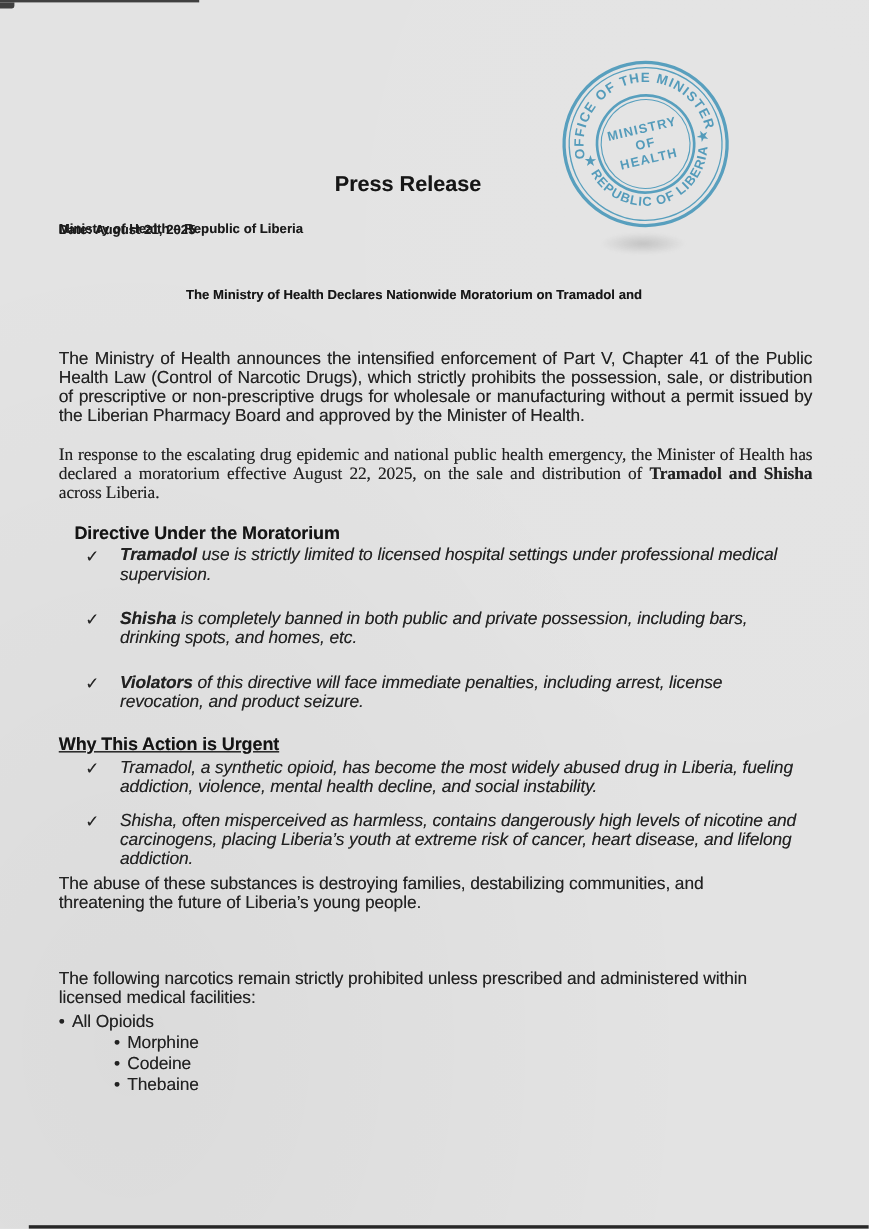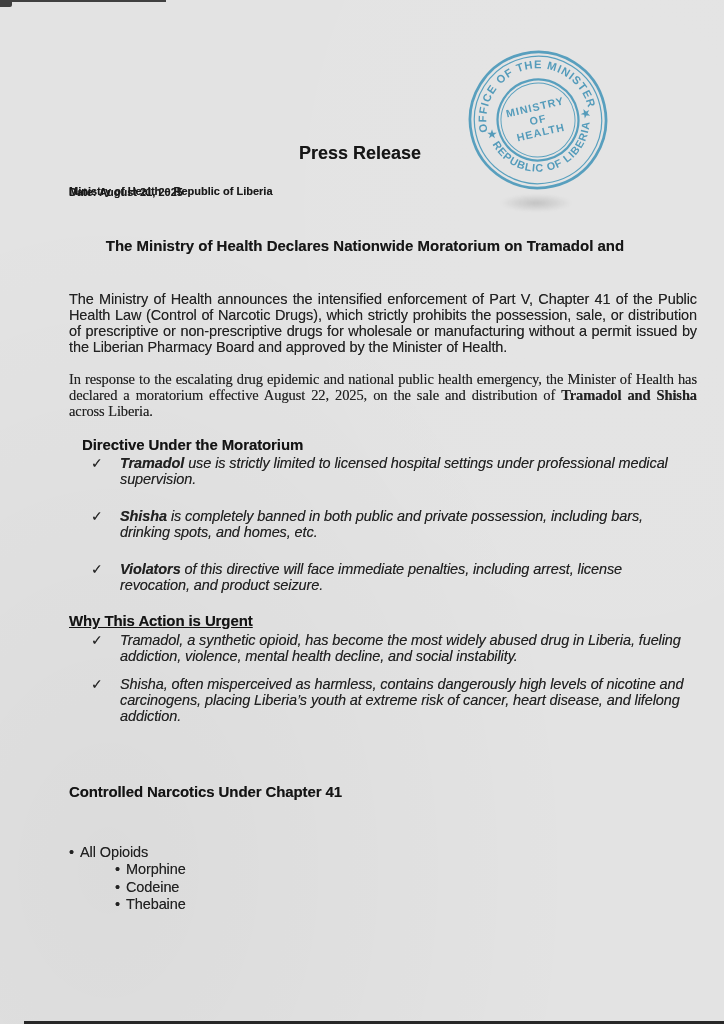--- a/index.html
+++ b/index.html
@@ -11,26 +11,26 @@
     color:#202020;
   }
   .page {
     position:absolute; inset:0;
     background:
       radial-gradient(ellipse at 15% 85%, rgba(0,0,0,0.035), transparent 55%),
       radial-gradient(ellipse at 85% 20%, rgba(255,255,255,0.05), transparent 55%),
       #e3e3e3;
   }
   .blk { position:absolute; }
-  .txt { text-shadow:0 0 0.5px rgba(45,45,45,0.55);margin-left:20px; }
+  .txt { text-shadow:0 0 0.5px rgba(45,45,45,0.55); }
   .kicker { font-size:18px; font-weight:bold; color:#161616; }
   .kicker-wrap { left:0; top:143px; width:680px; text-align:center; }
   .meta { left:49px; font-size:11px; font-weight:bold; color:#1a1a1a; }
   .doc-title { left:30px; top:237px; width:630px; text-align:center;
-    font-size:15px; font-weight:bold; line-height:18.5px; color:#161616; }
+    font-size:11px; font-weight:bold; line-height:18.5px; color:#161616; }
   .body-text { font-size:14.5px; letter-spacing:-0.1px; line-height:16px; color:#222; }
   .just { text-align:justify; }
   .h { font-size:15px; font-weight:bold; color:#141414; letter-spacing:-0.1px; }
   .bullet-row { display:flex; align-items:flex-start; }
   .check { flex:0 0 29px; width:29px; font-size:14px; color:#262626; }
   .bullet-row .text { flex:1;font-style:italic; }
   .lead-bold { font-weight:bold; }
   .dot-row { display:flex; align-items:flex-start; }
   .dot { flex:0 0 11px; width:11px; font-size:14.5px; color:#222; }
   
@@ -117,23 +117,24 @@
   <div class="blk bullet-row body-text txt" style="left:71px; top:632px; width:596px;">
     <span class="check">✓</span>
     <span class="text">Tramadol, a synthetic opioid, has become the most widely abused drug in Liberia, fueling addiction, violence, mental health decline, and social instability.</span>
   </div>
 
   <div class="blk bullet-row body-text txt" style="left:71px; top:676px; width:596px;">
     <span class="check">✓</span>
     <span class="text">Shisha, often misperceived as harmless, contains dangerously high levels of nicotine and carcinogens, placing Liberia’s youth at extreme risk of cancer, heart disease, and lifelong addiction.</span>
   </div>
 
+  <div class="blk body-text txt" style="left:49px; top:729px; width:585px;">The abuse of these substances is destroying families, destabilizing communities, and threatening the future of Liberia’s young people.</div>
 
-  <div class="blk h txt" style="left:49px; top:783px;">Controlled Narcotics Under Chapter 41</div>
 
+  <div class="blk body-text txt" style="left:49px; top:808px; width:628px;">The following narcotics remain strictly prohibited unless prescribed and administered within licensed medical facilities:</div>
 
   <div class="blk dot-row body-text txt" style="left:49px; top:844px; width:300px;">
     <span class="dot">•</span>
     <span class="text">All Opioids</span>
   </div>
 
   <div class="blk dot-row body-text txt" style="left:95px; top:861px; width:300px;">
     <span class="dot">•</span>
     <span class="text">Morphine</span>
   </div>

